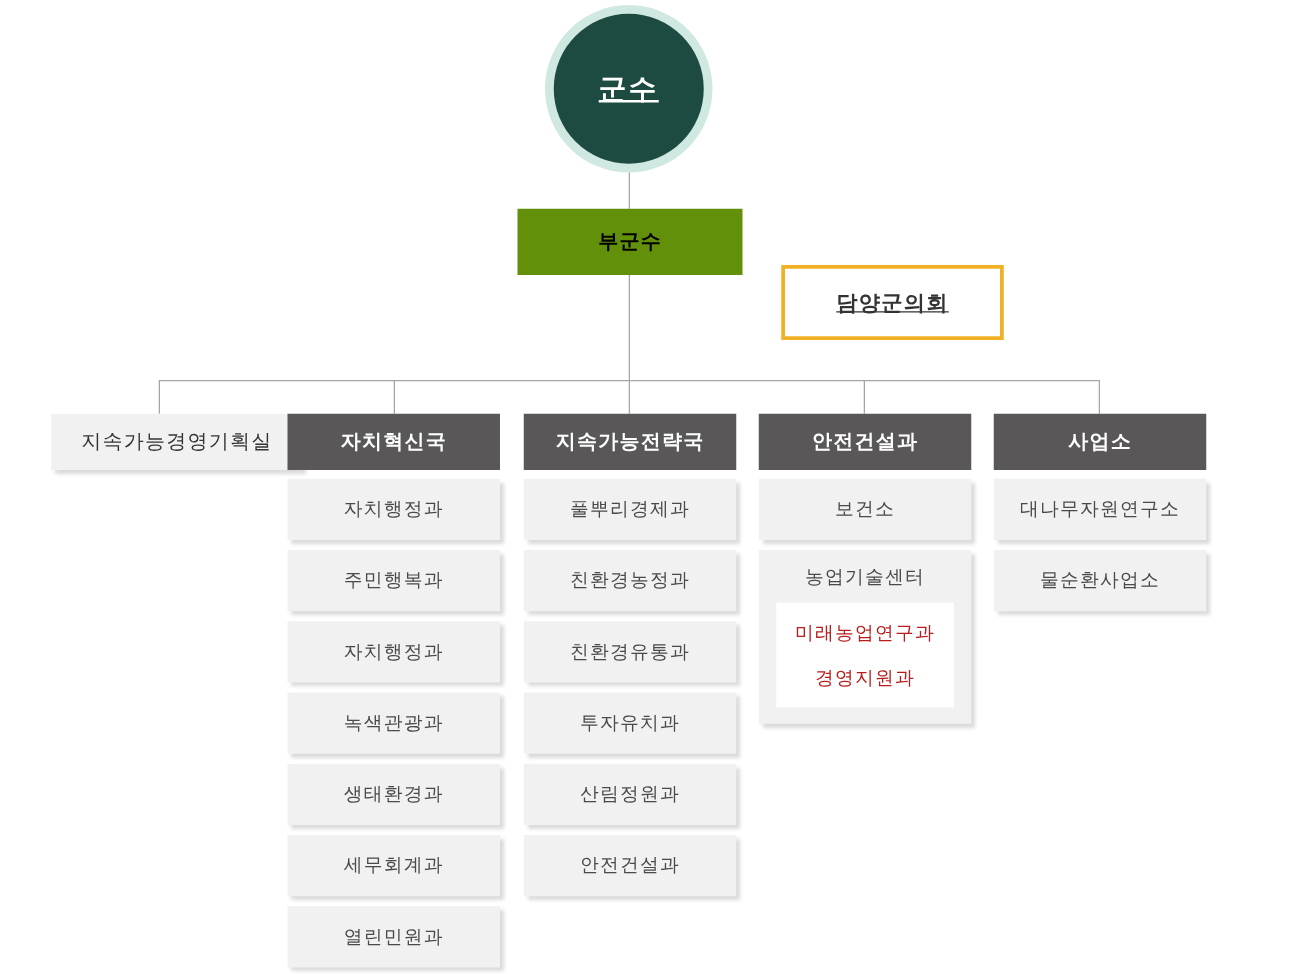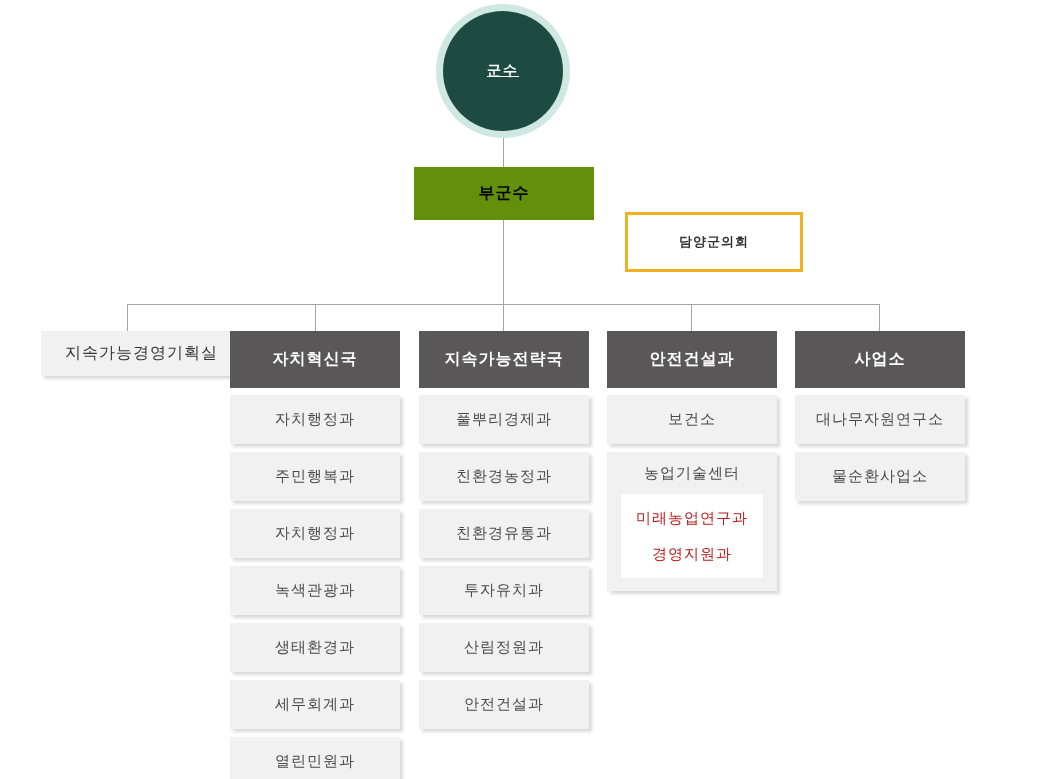--- a/index.html
+++ b/index.html
@@ -9,49 +9,49 @@
   *{box-sizing:border-box;}
   html,body{margin:0;padding:0;background:#fff;}
   body{font-family:"Liberation Sans","DejaVu Sans",sans-serif;}
   .stage{position:relative;width:1039px;height:779px;background:#fff;overflow:hidden;}
 
   
   .gov-ring{position:absolute;left:436px;top:4px;width:134px;height:134px;border-radius:50%;
     background:var(--ring);}
   .gov-circle{position:absolute;inset:7px;border-radius:50%;background:var(--teal);
     display:flex;align-items:center;justify-content:center;color:#fff;
-    font-size:14px;font-weight:bold;letter-spacing:2px;text-decoration:underline;}
+    font-size:22px;font-weight:bold;letter-spacing:2px;text-decoration:underline;}
 
   
   .vline,.hline{position:absolute;background:var(--line);}
   .v1{left:503px;top:138px;width:1px;height:29px;}
   .v2{left:503px;top:220px;width:1px;height:85px;}
   .htrunk{left:127px;top:304px;width:753px;height:1px;}
   .drop{top:304px;width:1px;height:27px;}
   .d1{left:127px;} .d2{left:315px;} .d3{left:503px;} .d4{left:691px;} .d5{left:879px;}
 
   
   .deputy{position:absolute;left:414px;top:167px;width:180px;height:53px;background:var(--green);
     color:#000000;font-weight:bold;font-size:16px;display:flex;align-items:center;justify-content:center;
     letter-spacing:1px;}
 
   
   .council{position:absolute;left:625px;top:212px;width:178px;height:60px;background:#fff;
-    border:3px solid var(--gold);color:#333;font-weight:bold;font-size:13px;
-    display:flex;align-items:center;justify-content:center;letter-spacing:1px;}
+    border:3px solid var(--gold);color:#333;font-weight:bold;font-size:17px;
+    display:flex;align-items:center;justify-content:center;letter-spacing:1px;text-decoration:underline;}
 
   
   .col{position:absolute;top:331px;display:flex;flex-direction:column;}
   .c1{left:41px;width:201px;}
   .c2{left:230px;width:170px;}
   .c3{left:419px;width:170px;}
   .c4{left:607px;width:170px;}
   .c5{left:795px;width:170px;}
 
-  .col-header{height:57px;background:var(--dark);color:#fff;font-weight:bold;font-size:16px;
+  .col-header{height:45px;background:var(--dark);color:#fff;font-weight:bold;font-size:16px;
     display:flex;align-items:center;justify-content:center;margin-bottom:7px;letter-spacing:1px;}
   .office-box{height:45px;background:var(--lightbox);box-shadow:3px 3px 3px rgba(0,0,0,0.15);
     color:#333;font-size:16px;display:flex;align-items:center;justify-content:center;letter-spacing:1px;}
   .dept{height:49px;margin-bottom:8px;background:var(--lightbox);
     box-shadow:3px 3px 3px rgba(0,0,0,0.15);color:#4a4a4a;font-size:15px;
     display:flex;align-items:center;justify-content:center;letter-spacing:1px;}
   .group{margin-bottom:0;background:var(--lightbox);box-shadow:3px 3px 3px rgba(0,0,0,0.15);
     padding:0 14px 13px;}
   .group-label{height:42px;display:flex;align-items:center;justify-content:center;
     color:#4a4a4a;font-size:15px;letter-spacing:1px;}

